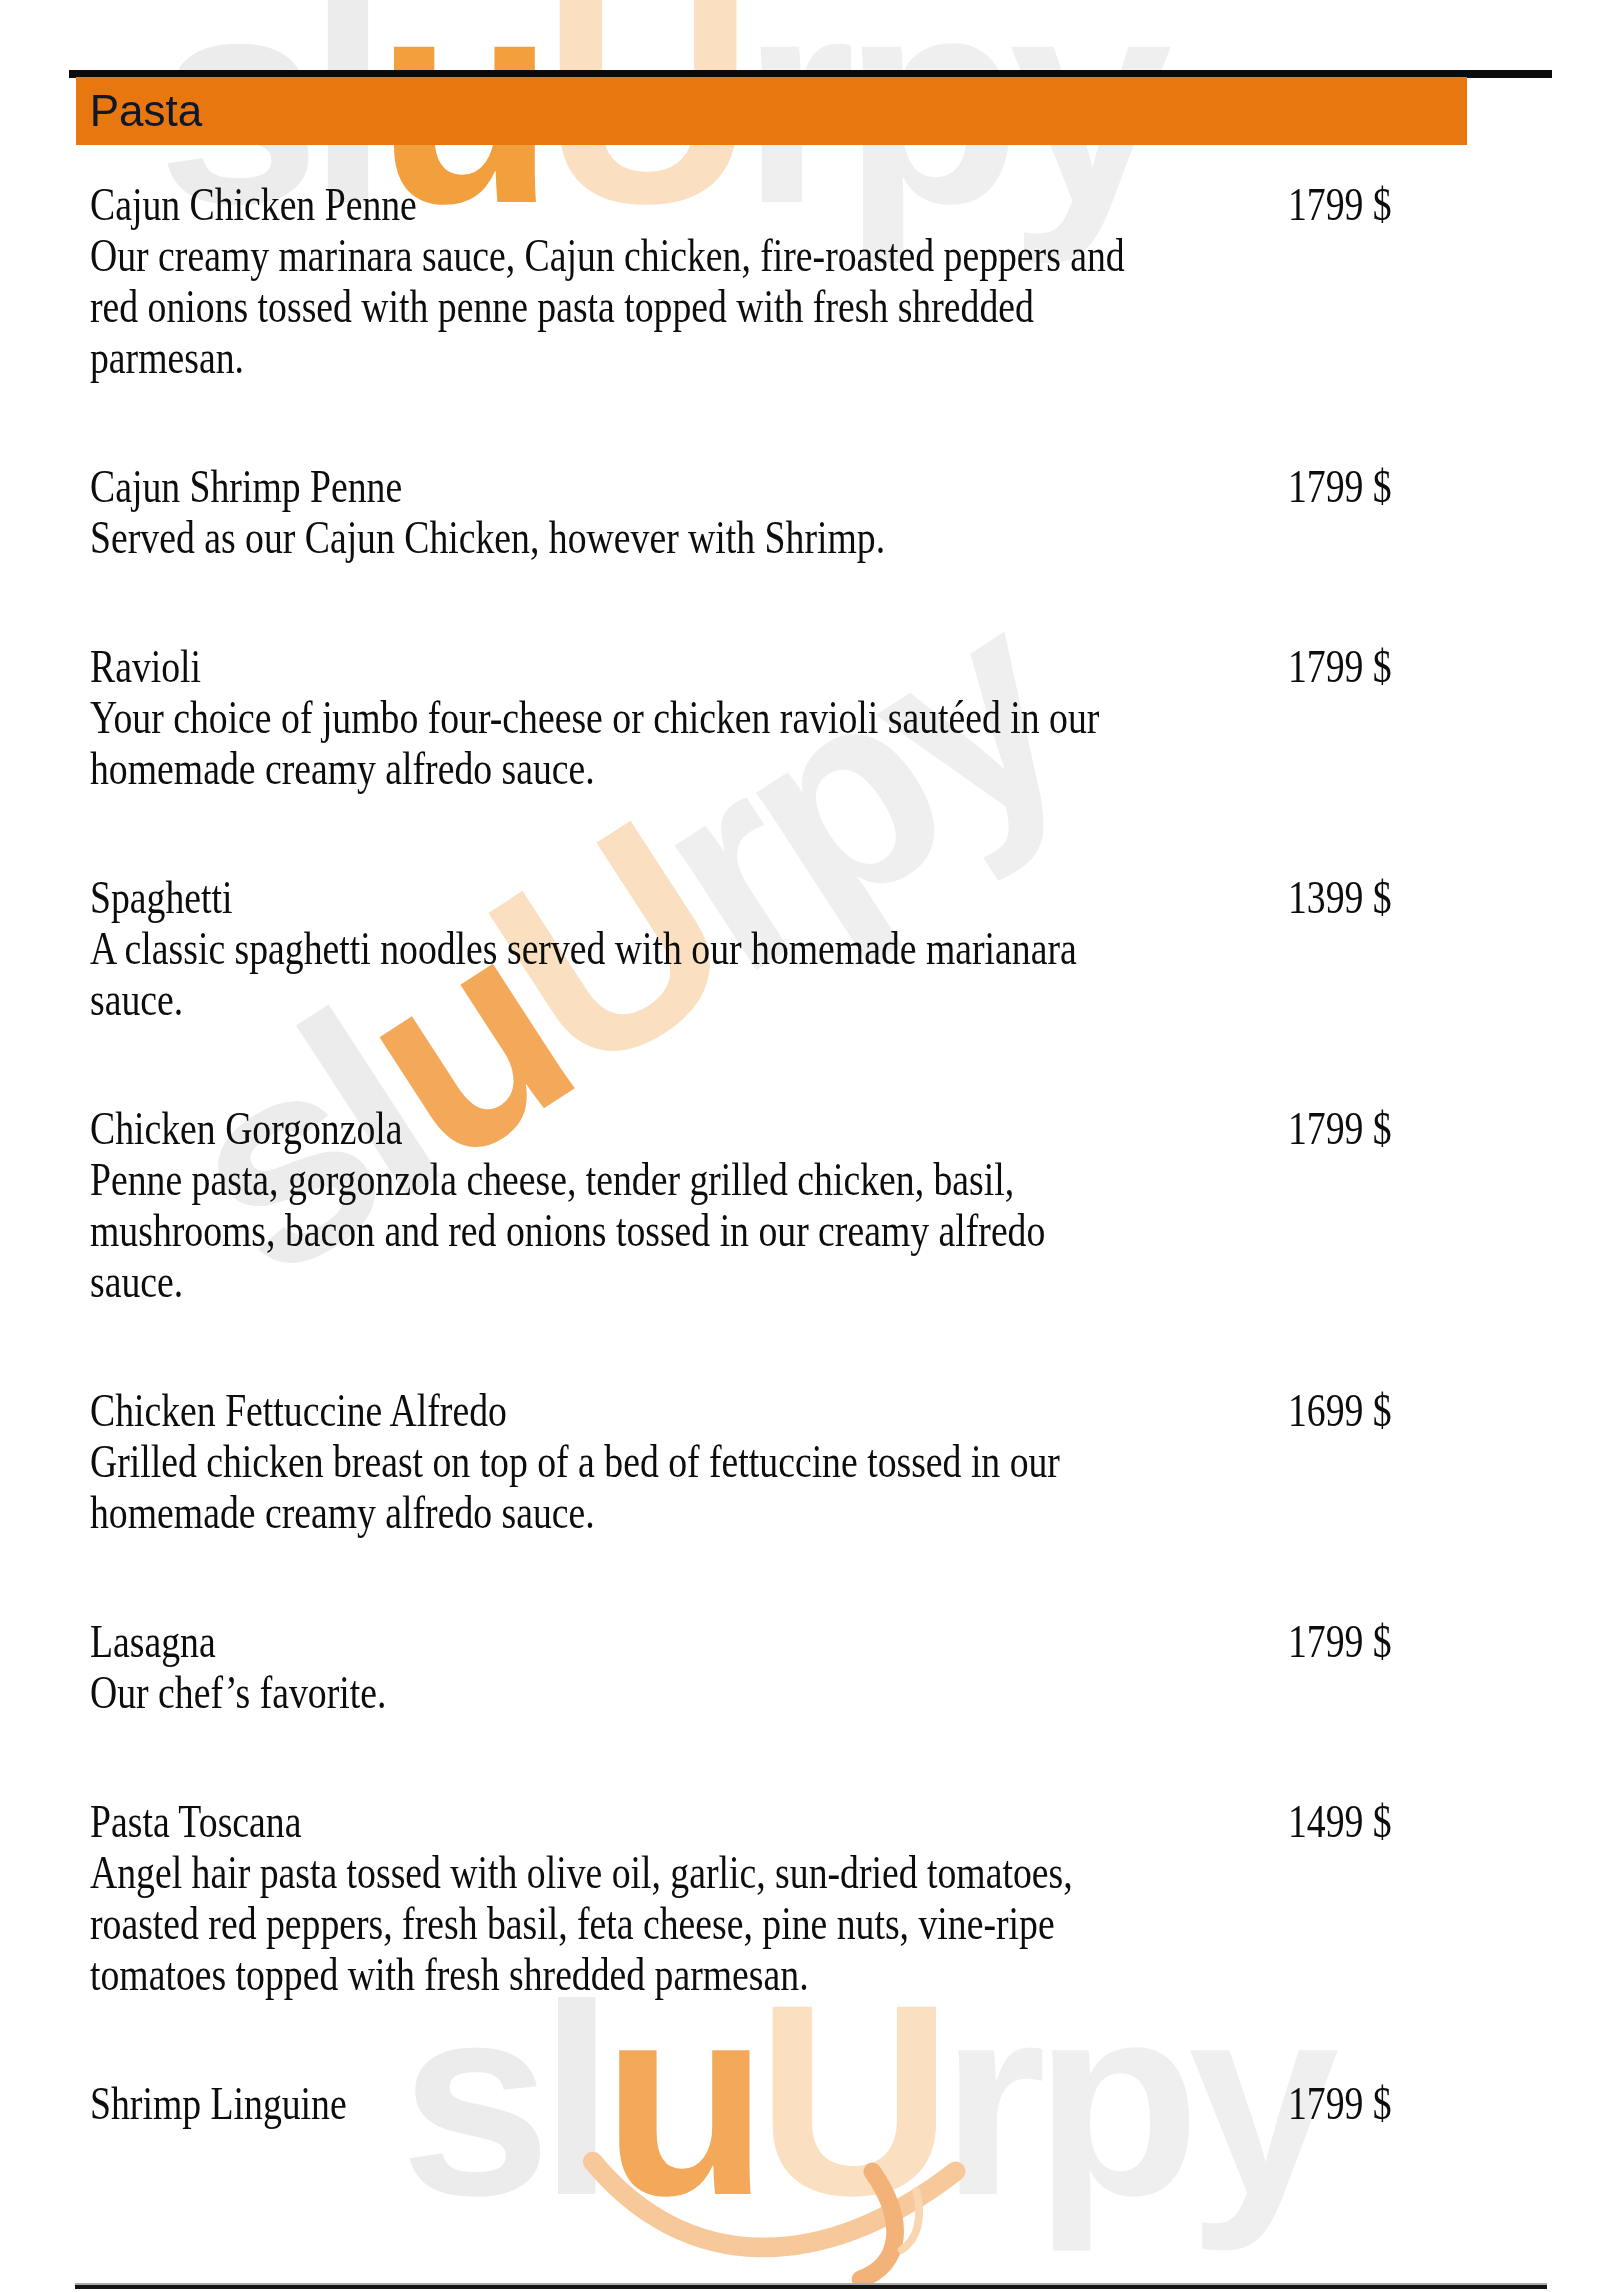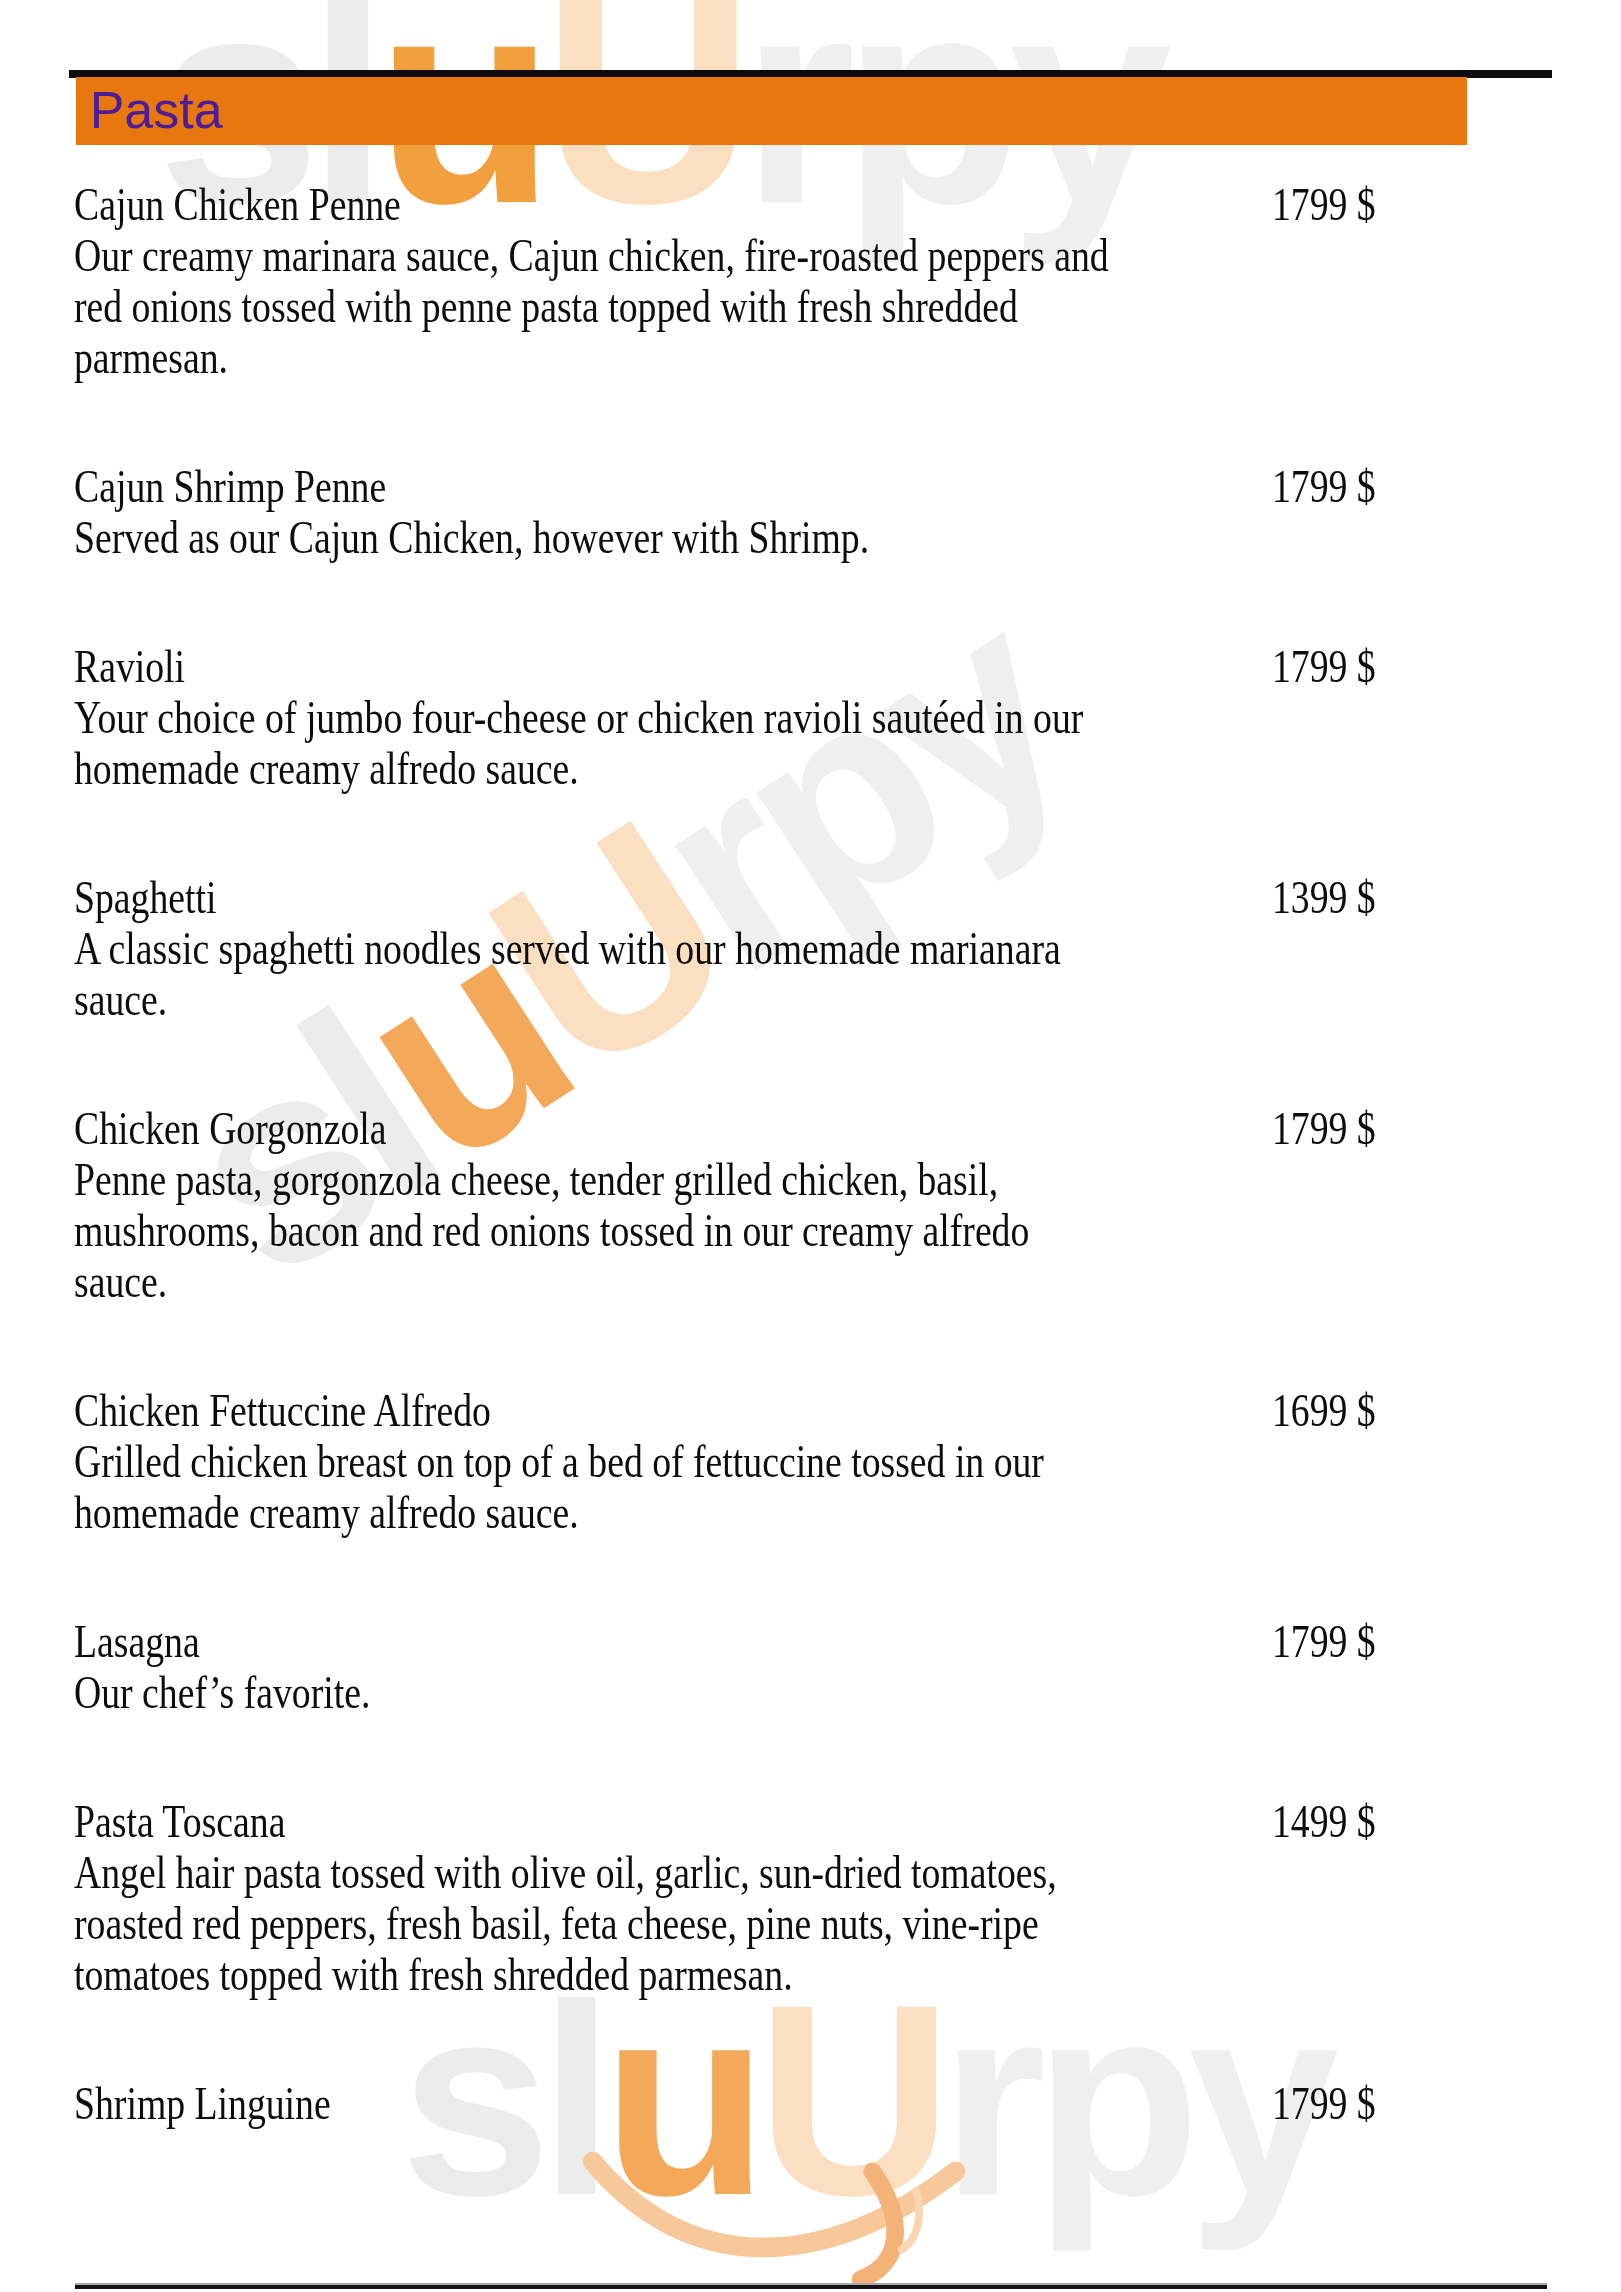--- a/index.html
+++ b/index.html
@@ -43,31 +43,31 @@
     background: #0b0b0b;
   }
   .bar-orange {
     position: absolute; z-index: 3;
     left: 76px; top: 77px; width: 1391px; height: 68px;
     background: #e8770f;
   }
   .bar-orange .section-title {
     position: absolute; left: 13.7px; top: 3.9px;
     font-family: "Liberation Sans", sans-serif;
-    font-size: 52px; line-height: 59px;
-    color: #4c1d95;
+    font-size: 44px; line-height: 59px;
+    color: #0f172a;
     font-weight: 400;
   }
 
   
   .menu {
     position: absolute; z-index: 2;
     left: 74px; top: 179px; width: 1474px;
   }
-  .item { position: relative; margin-bottom: 78px; }
+  .item { position: relative; margin-bottom: 78px; margin-left: 16px; }
   .item-text {
     transform: scaleX(0.82);
     transform-origin: left top;
     width: 1725px;
   }
   .item-name {
     font-size: 46px; line-height: 51px;
   }
   .item-desc {
     font-size: 46px; line-height: 51px;

